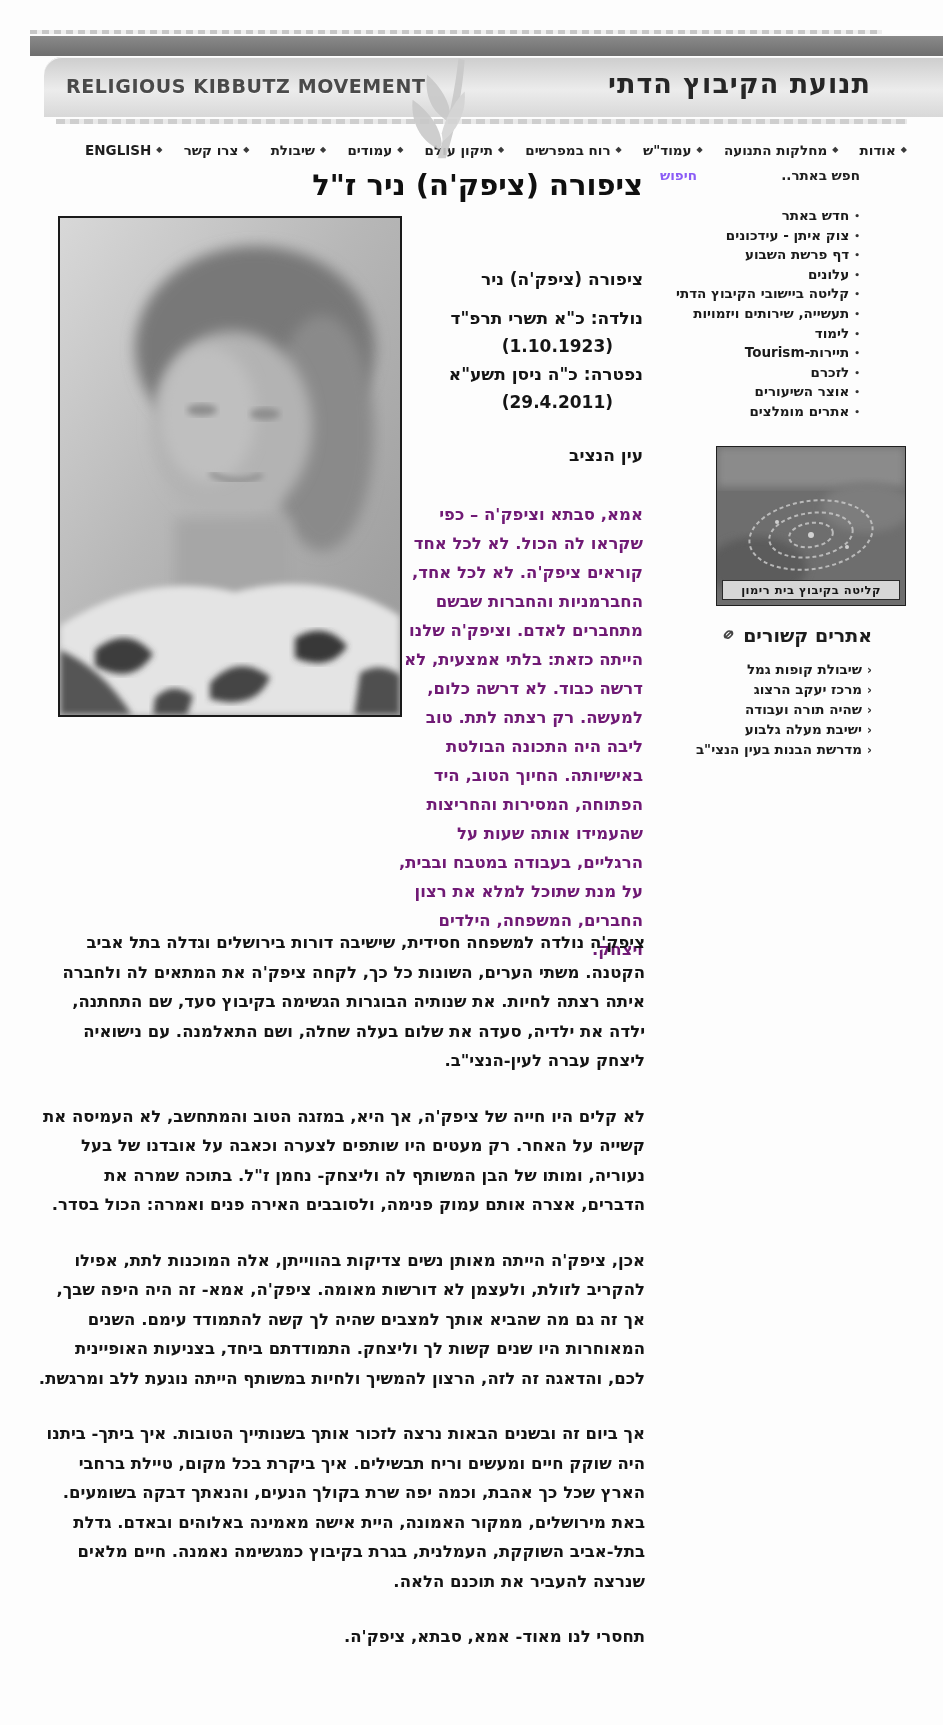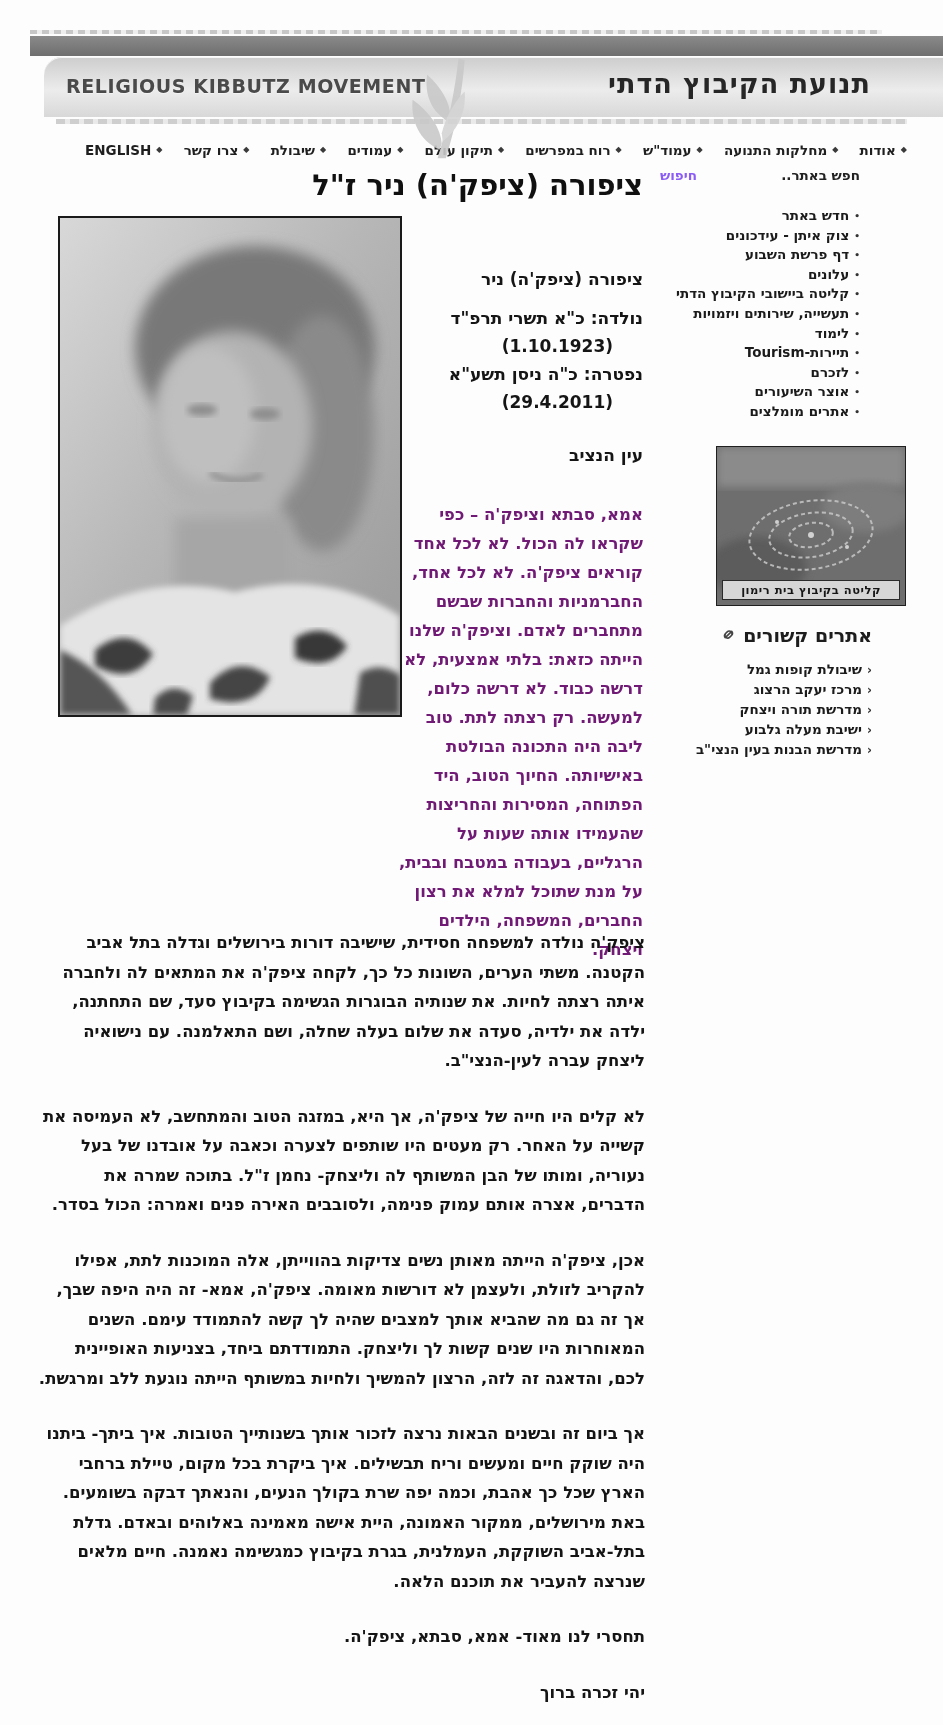--- a/index.html
+++ b/index.html
@@ -183,21 +183,21 @@
       <span style="display:inline-flex;">
         <svg width="15" height="15" viewBox="0 0 14 14" xmlns="http://www.w3.org/2000/svg">
           <path d="M5.2 8.8 L8.8 5.2 M4 10 a2.6 2.6 0 0 1 0 -3.7 l1.8 -1.8 a2.6 2.6 0 0 1 3.7 3.7 M10 4 a2.6 2.6 0 0 1 0 3.7 l-1.8 1.8 a2.6 2.6 0 0 1 -3.7 -3.7" fill="none" stroke="#444" stroke-width="1.5" stroke-linecap="round"></path>
         </svg>
       </span>
     </div>
 
     <ul class="related-links">
       <li><span class="chev">‹</span><span>שיבולת קופות גמל</span></li>
       <li><span class="chev">‹</span><span>מרכז יעקב הרצוג</span></li>
-      <li><span class="chev">‹</span><span>מדרשת תורה ויצחק</span></li>
+      <li><span class="chev">‹</span><span>שהיה תורה ועבודה</span></li>
       <li><span class="chev">‹</span><span>ישיבת מעלה גלבוע</span></li>
       <li><span class="chev">‹</span><span>מדרשת הבנות בעין הנצי"ב</span></li>
     </ul>
   </aside>
 
   <main class="main">
     <h1>ציפורה (ציפק'ה) ניר ז"ל</h1>
 
     <div class="photo">
       <svg viewBox="0 0 340 497" xmlns="http://www.w3.org/2000/svg" preserveAspectRatio="none">
@@ -243,18 +243,17 @@
     </div>
 
     <p class="intro">אמא, סבתא וציפק'ה – כפי שקראו לה הכול. לא לכל אחד קוראים ציפק'ה. לא לכל אחד, החברמניות והחברות שבשם מתחברים לאדם. וציפק'ה שלנו הייתה כזאת: בלתי אמצעית, לא דרשה כבוד. לא דרשה כלום, למעשה. רק רצתה לתת. טוב ליבה היה התכונה הבולטת באישיותה. החיוך הטוב, היד הפתוחה, המסירות והחריצות שהעמידו אותה שעות על הרגליים, בעבודה במטבח ובבית, על מנת שתוכל למלא את רצון החברים, המשפחה, הילדים ויצחק.</p>
 
     <div class="paras">
       <p>ציפק'ה נולדה למשפחה חסידית, שישיבה דורות בירושלים וגדלה בתל אביב הקטנה. משתי הערים, השונות כל כך, לקחה ציפק'ה את המתאים לה ולחברה איתה רצתה לחיות. את שנותיה הבוגרות הגשימה בקיבוץ סעד, שם התחתנה, ילדה את ילדיה, סעדה את שלום בעלה שחלה, ושם התאלמנה. עם נישואיה ליצחק עברה לעין-הנצי"ב.</p>
       <p>לא קלים היו חייה של ציפק'ה, אך היא, במזגה הטוב והמתחשב, לא העמיסה את קשייה על האחר. רק מעטים היו שותפים לצערה וכאבה על אובדנו של בעל נעוריה, ומותו של הבן המשותף לה וליצחק- נחמן ז"ל. בתוכה שמרה את הדברים, אצרה אותם עמוק פנימה, ולסובבים האירה פנים ואמרה: הכול בסדר.</p>
       <p>אכן, ציפק'ה הייתה מאותן נשים צדיקות בהווייתן, אלה המוכנות לתת, אפילו להקריב לזולת, ולעצמן לא דורשות מאומה. ציפק'ה, אמא- זה היה היפה שבך, אך זה גם מה שהביא אותך למצבים שהיה לך קשה להתמודד עימם. השנים המאוחרות היו שנים קשות לך וליצחק. התמודדתם ביחד, בצניעות האופיינית לכם, והדאגה זה לזה, הרצון להמשיך ולחיות במשותף הייתה נוגעת ללב ומרגשת.</p>
       <p>אך ביום זה ובשנים הבאות נרצה לזכור אותך בשנותייך הטובות. איך ביתך- ביתנו היה שוקק חיים ומעשים וריח תבשילים. איך ביקרת בכל מקום, טיילת ברחבי הארץ שכל כך אהבת, וכמה יפה שרת בקולך הנעים, והנאתך דבקה בשומעים. באת מירושלים, ממקור האמונה, היית אישה מאמינה באלוהים ובאדם. גדלת בתל-אביב השוקקת, העמלנית, בגרת בקיבוץ כמגשימה נאמנה. חיים מלאים שנרצה להעביר את תוכנם הלאה.</p>
       <p class="closing">תחסרי לנו מאוד- אמא, סבתא, ציפק'ה.</p>
-      <p class="memorial">יהי זכרה ברוך</p>
 
     </div>
   </main>
 
 </div>
 
 </body></html>

